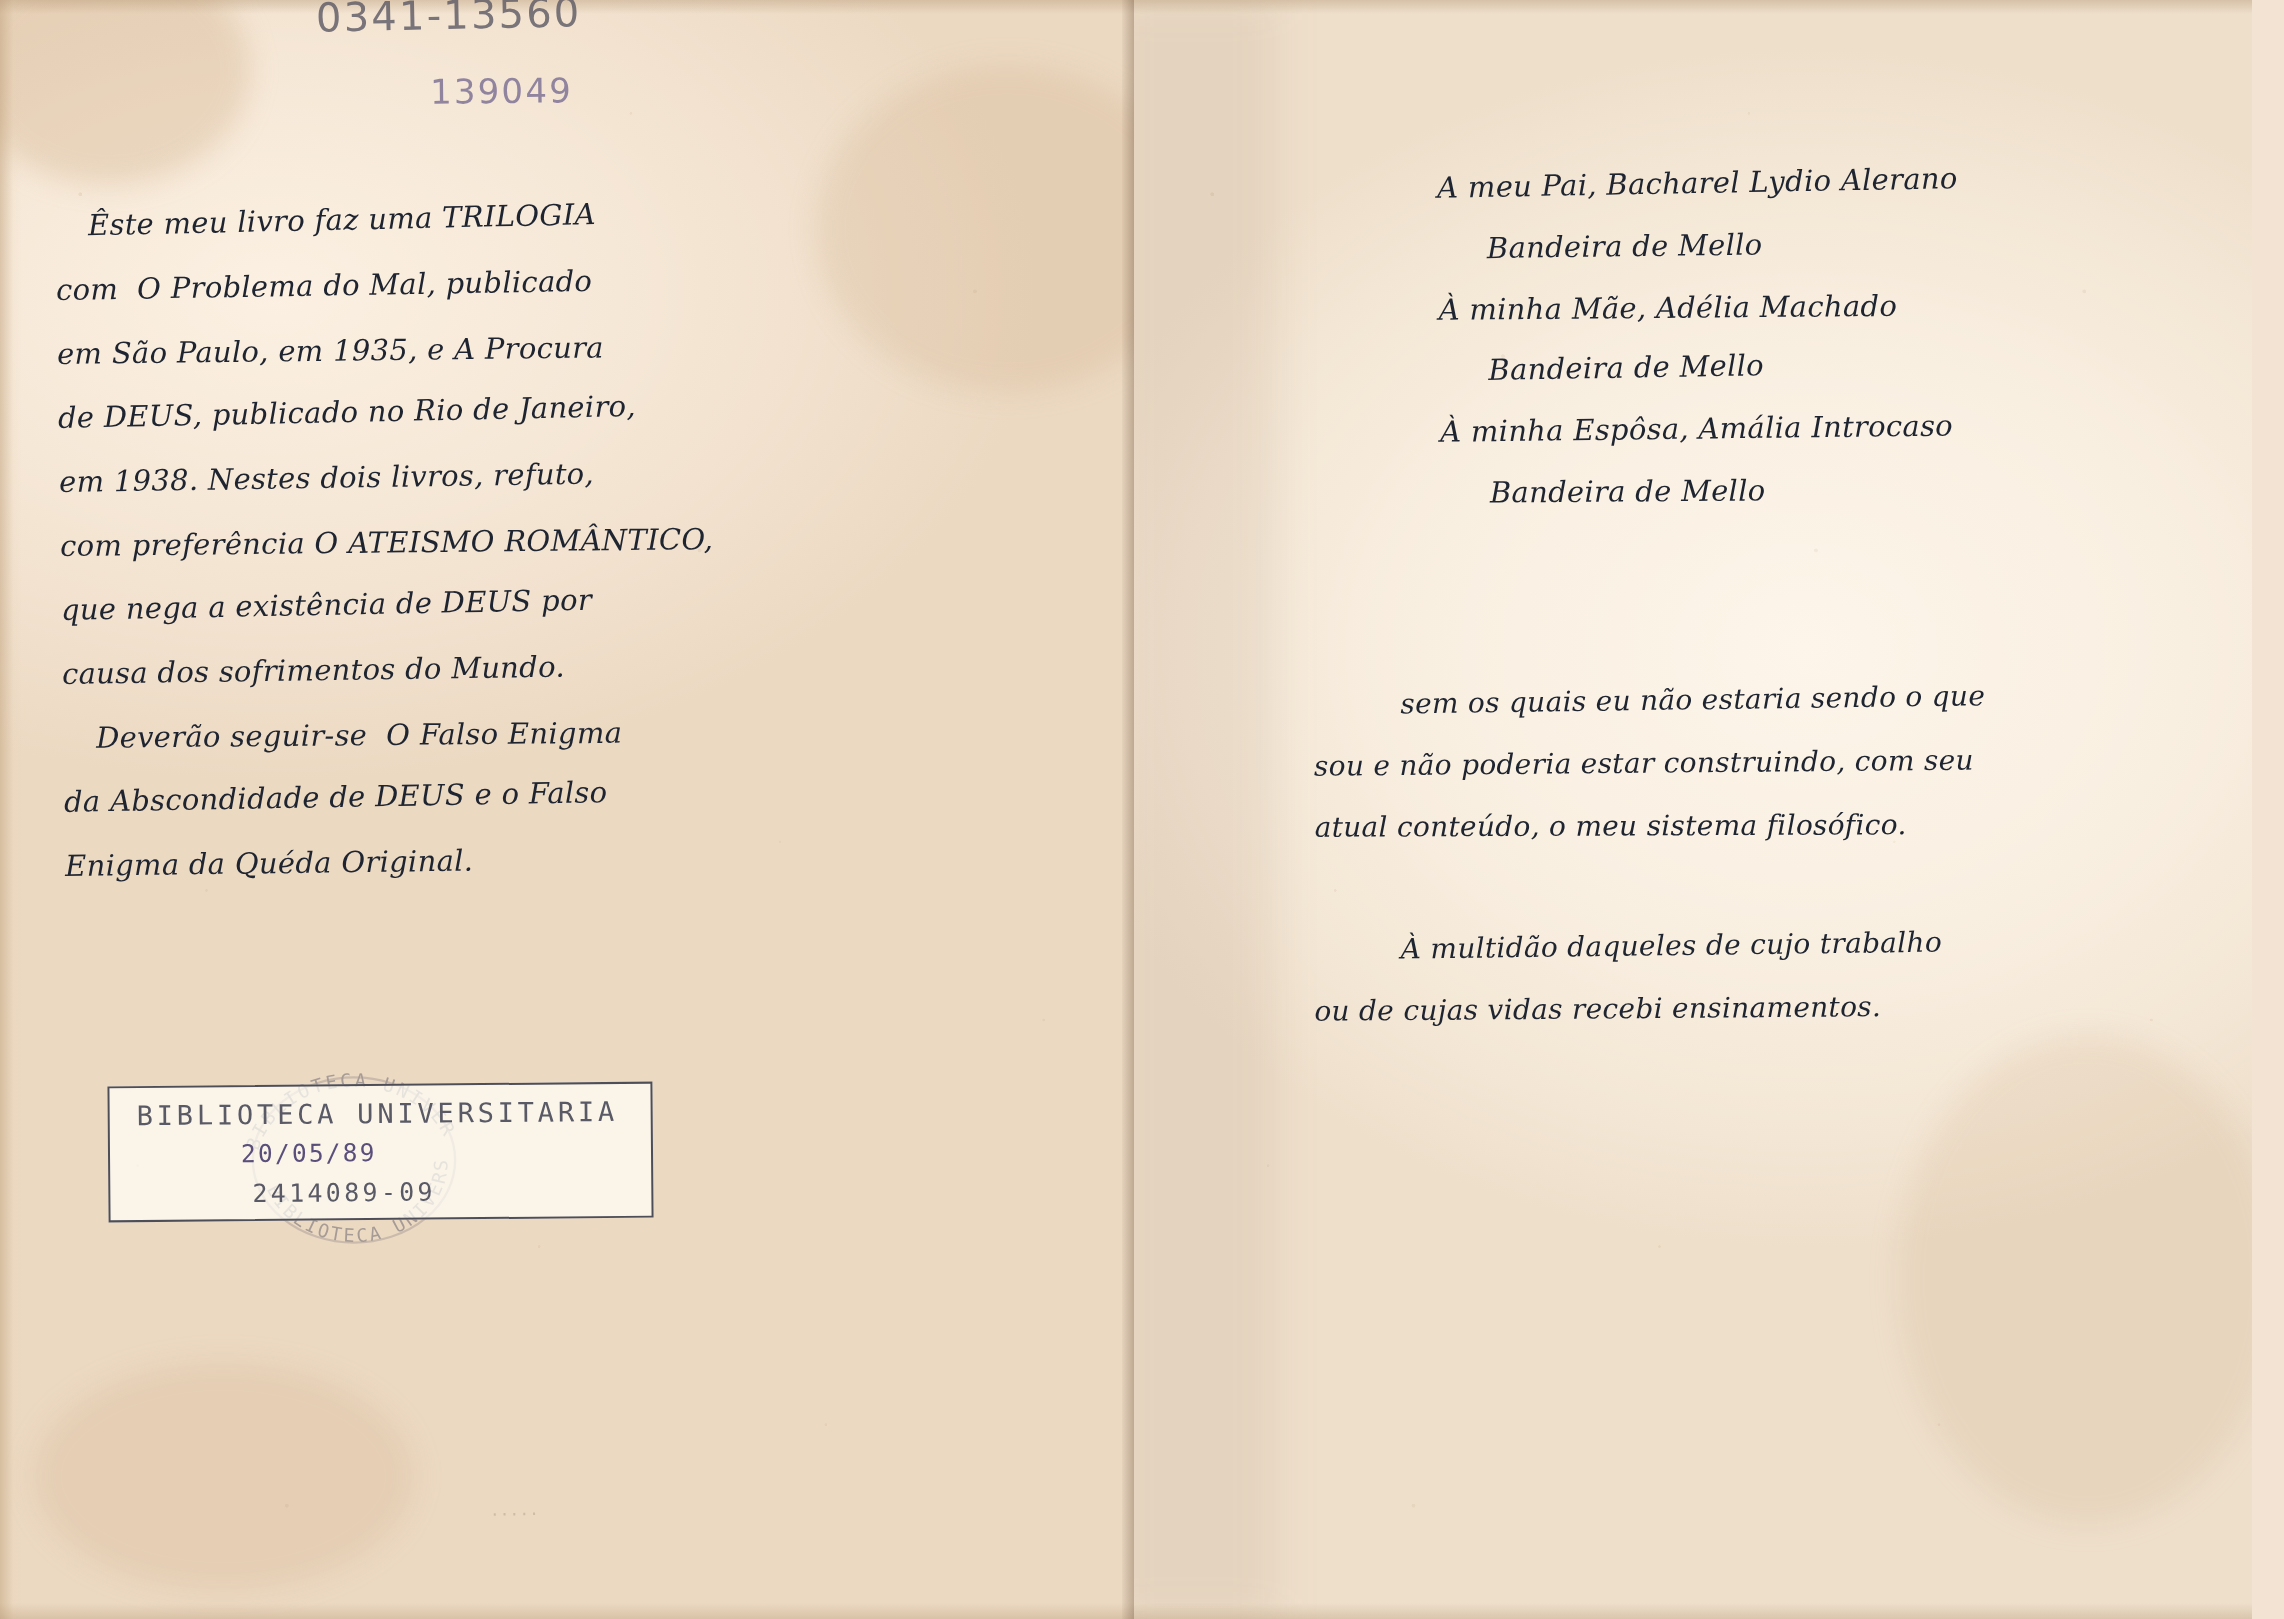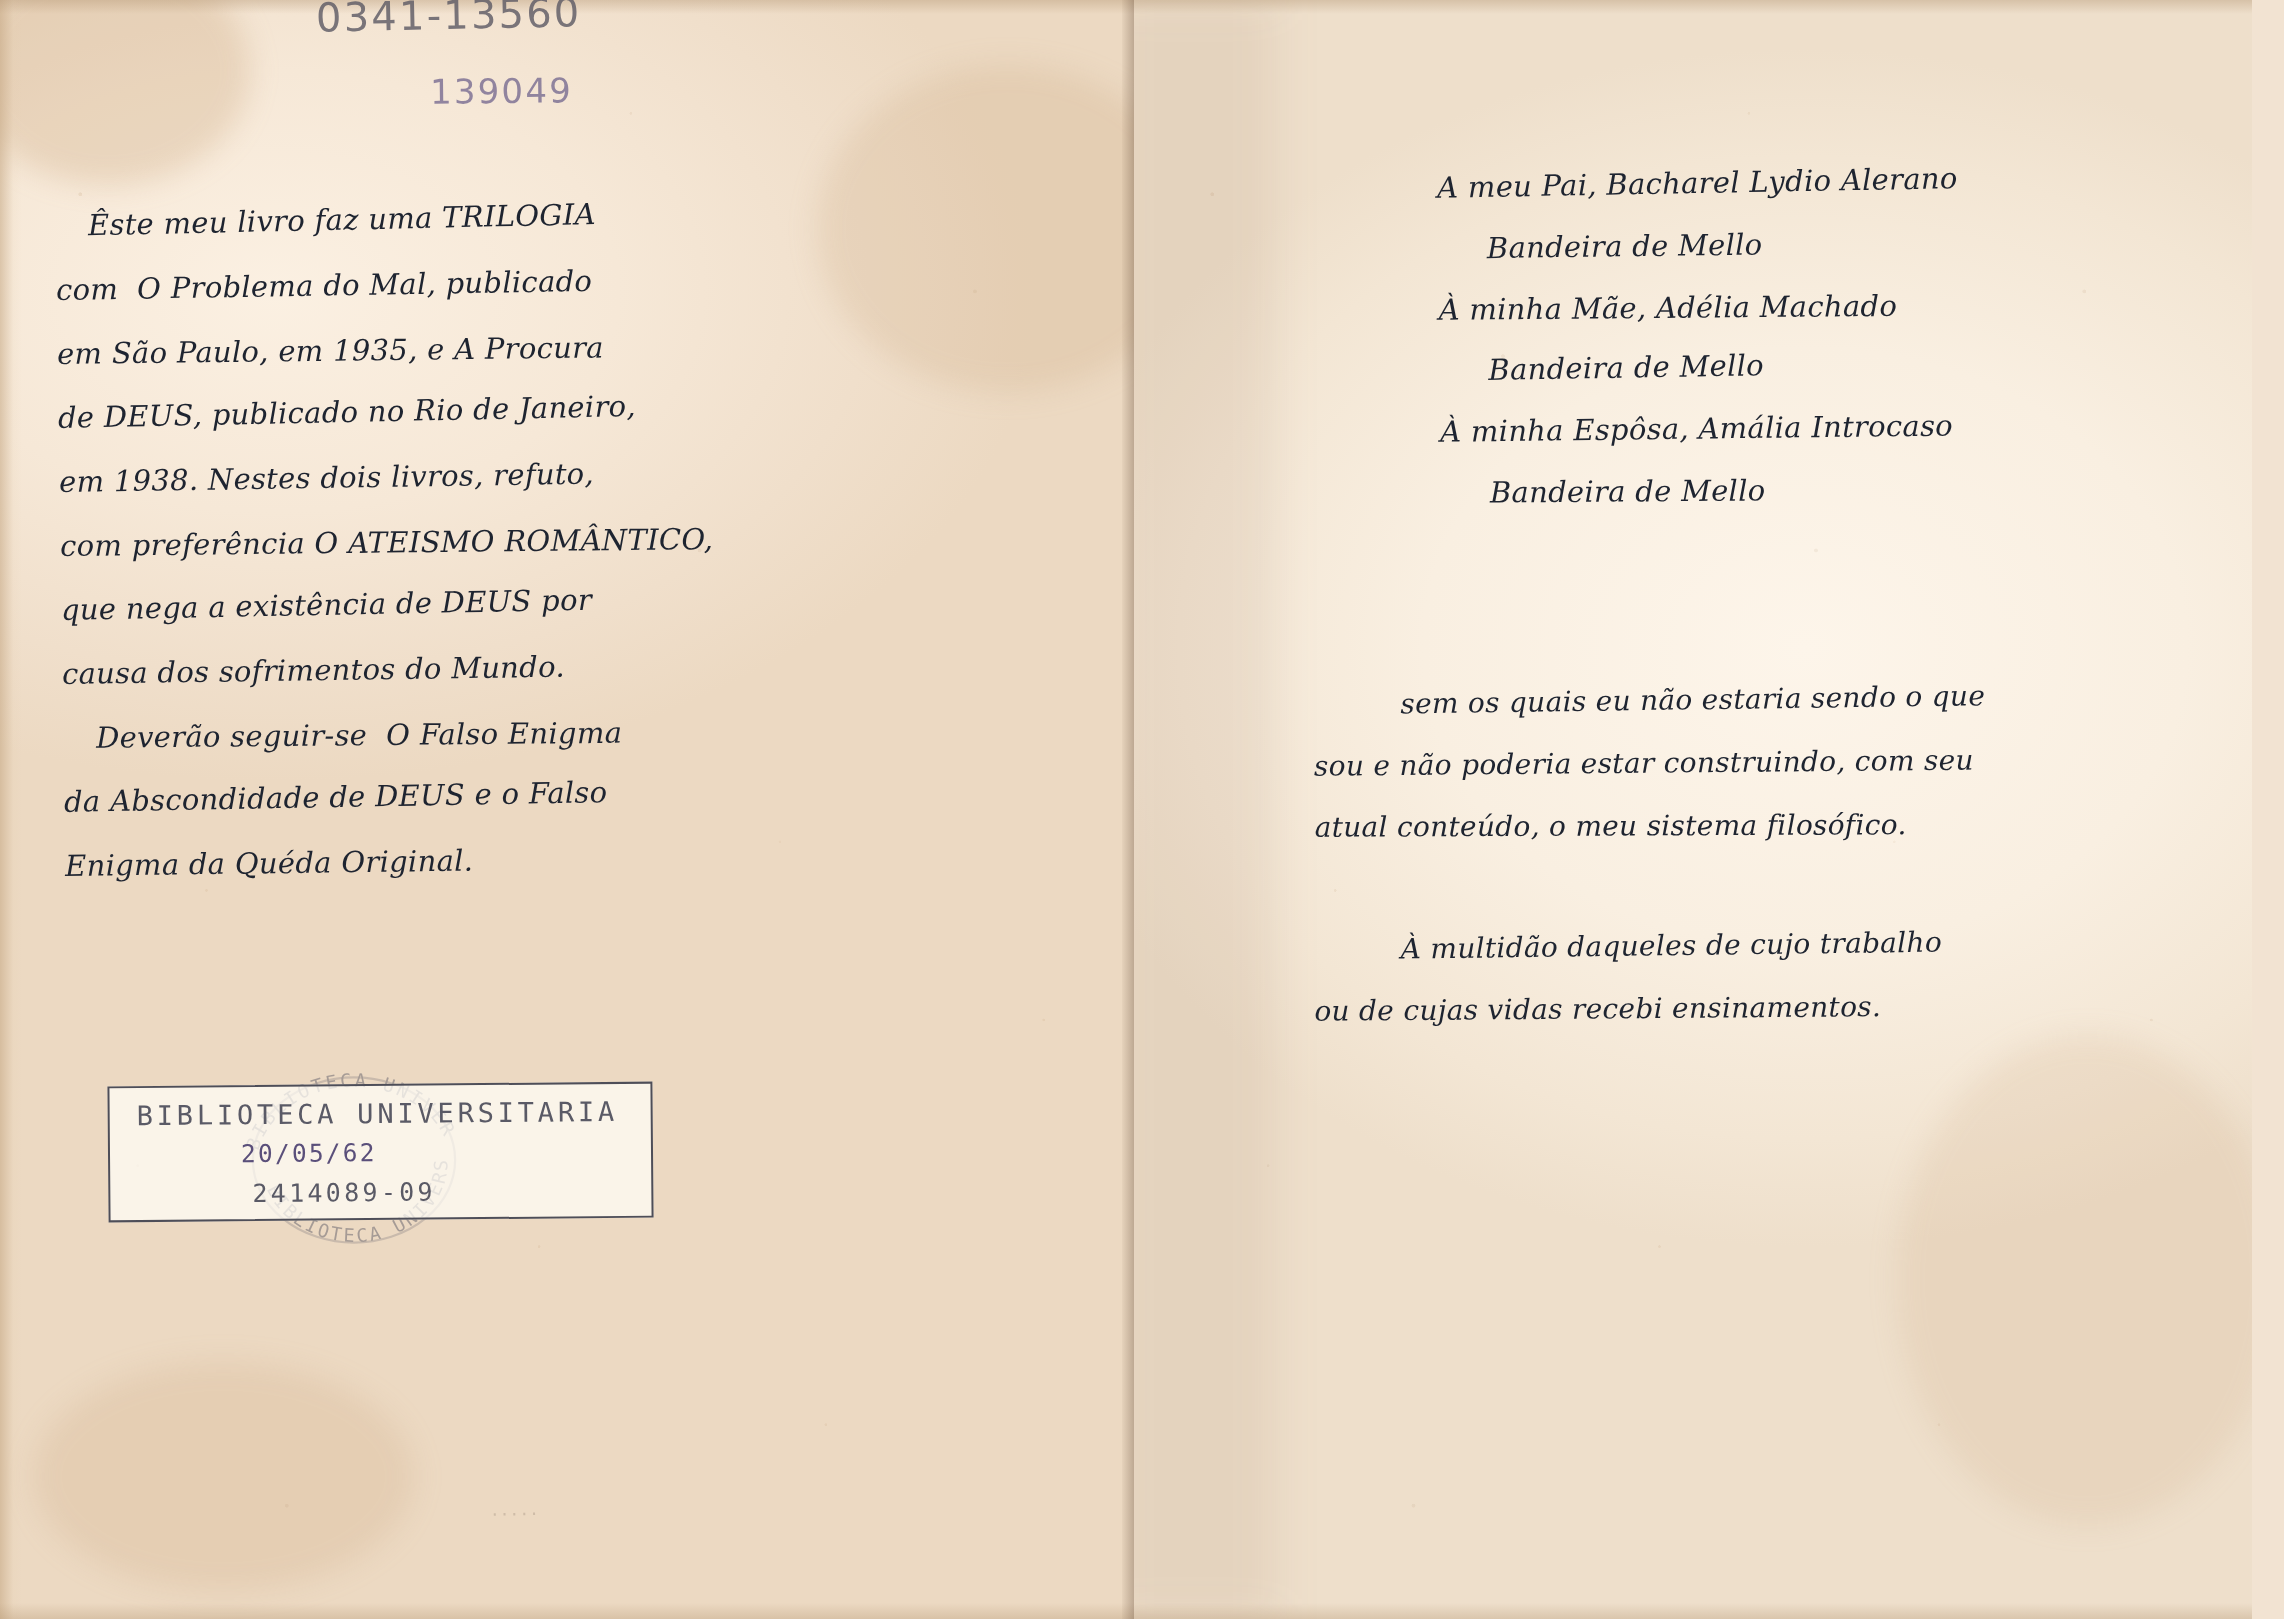--- a/index.html
+++ b/index.html
@@ -273,21 +273,21 @@
         </text>
         <text class="oval-text" transform="translate(0,0)">
           <textPath href="#arcBot" startOffset="10%">BIBLIOTECA UNIVERSIT</textPath>
         </text>
       </svg>
     </div>
 
     <div id="library-stamp">
       <div class="st-title">BIBLIOTECA UNIVERSITARIA</div>
       <div class="st-date">
-        <span>20</span><span>/</span><span>05</span><span>/</span><span>62</span>
+        <span>20</span><span>/</span><span>05</span><span>/</span><span>89</span>
       </div>
       <div class="st-code">2414089-09</div>
     </div>
 
     <div id="bottom-smudge">·····</div>
   </div>
 
   <div class="gutter"></div>
 
   <div class="page page-right">

